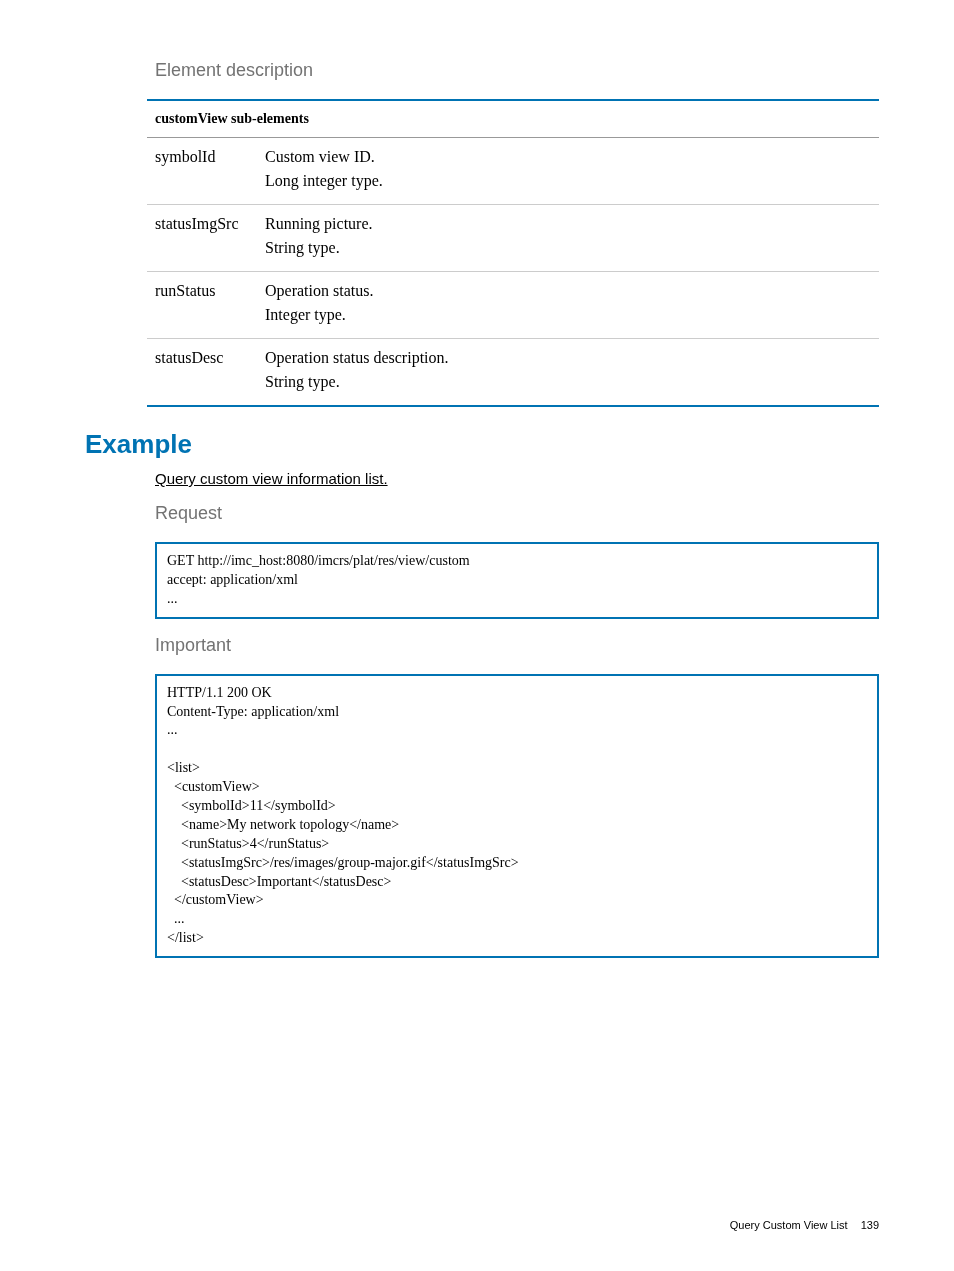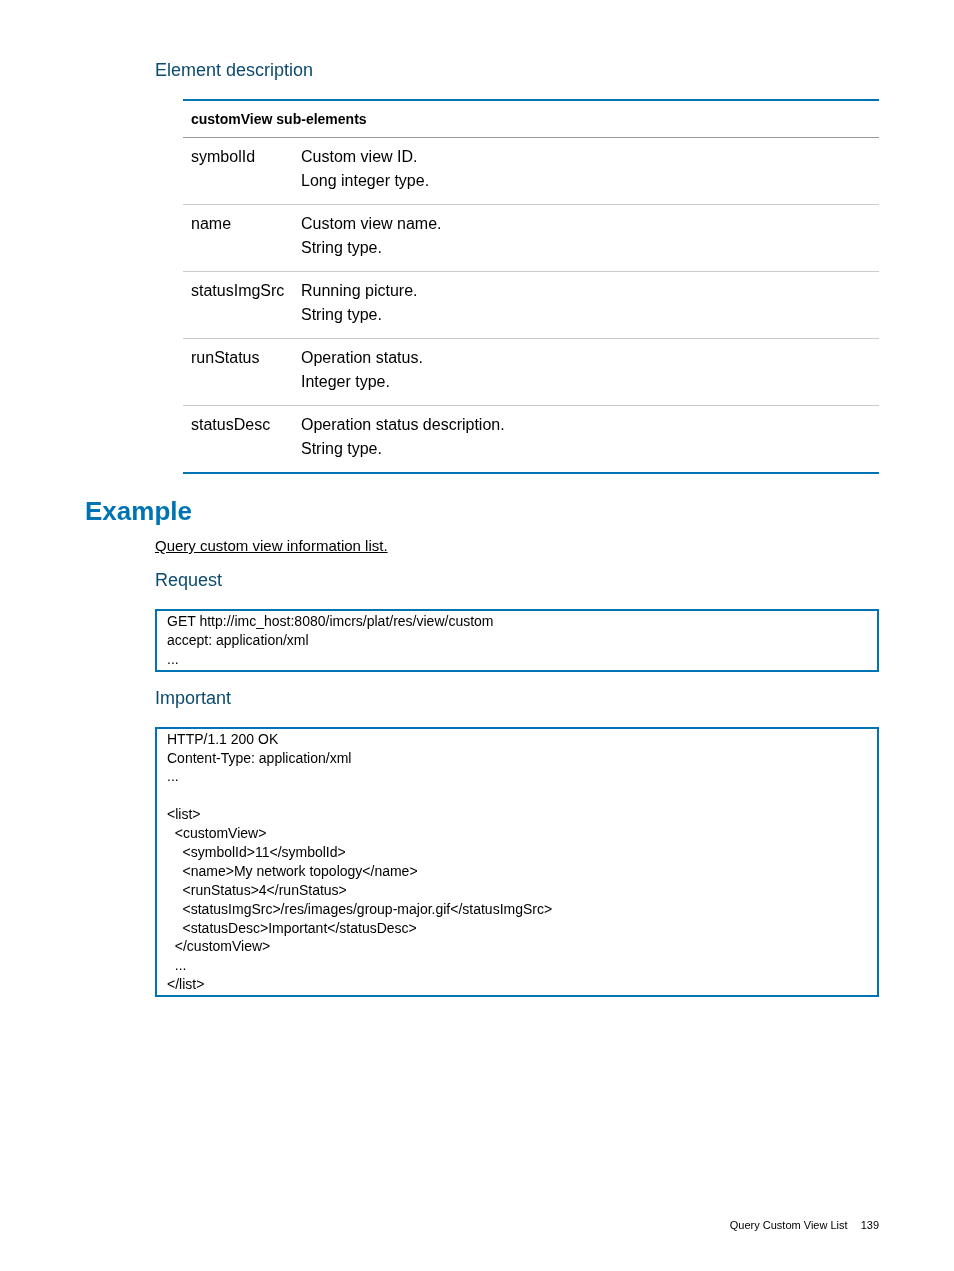--- a/index.html
+++ b/index.html
@@ -6,21 +6,21 @@
     body {
       font-family: Arial, Helvetica, sans-serif;
       background: #fff;
       color: #000;
       width: 954px;
       height: 1271px;
       position: relative;
       padding: 60px 75px 50px 85px;
     }
     .h3 {
-      color: #0c4a6e;
+      color: #737373;
       font-size: 18px;
       font-weight: 400;
       margin-bottom: 18px;
       margin-left: 70px;
     }
     .h2 {
       color: #0073b3;
       font-size: 26px;
       font-weight: 700;
       margin-top: 22px;
@@ -29,22 +29,23 @@
     }
     .para {
       font-size: 15px;
       font-weight: 300;
       margin-left: 70px;
       margin-bottom: 16px;
       color: #000;
       text-decoration: underline;
     }
     .tbl-wrap {
-      margin-left: 98px;
+      margin-left: 62px;
       margin-bottom: 8px;
+      font-family: Liberation Serif, serif;
     }
     table {
       border-collapse: collapse;
       width: 100%;
       border-top: 2px solid #0073b3;
       border-bottom: 2px solid #0073b3;
     }
     th {
       text-align: left;
       font-size: 14px;
@@ -57,22 +58,22 @@
       font-size: 16px;
       padding: 10px 8px 14px 8px;
       border-bottom: 1px solid #ccc;
     }
     tr:last-child td { border-bottom: none; }
     td:first-child { width: 110px; }
     td .line1 { margin-bottom: 6px; }
     .codebox {
       margin-left: 70px;
       border: 2px solid #0073b3;
-      padding: 1px 10px;
-      font-family: Liberation Sans, sans-serif;
+      padding: 8px 10px;
+      font-family: Liberation Serif, serif;
       font-size: 14px;
       white-space: pre;
       line-height: 1.35;
       margin-bottom: 16px;
     }
     .footer {
       position: absolute;
       bottom: 40px;
       right: 75px;
       font-size: 11px;
@@ -90,27 +91,20 @@
       <tr>
         <th colspan="2">customView sub-elements</th>
       </tr>
     </thead>
     <tbody>
       <tr>
         <td>symbolId</td>
         <td>
           <div class="line1">Custom view ID.</div>
           <div>Long integer type.</div>
-        </td>
-      </tr>
-      <tr>
-        <td>name</td>
-        <td>
-          <div class="line1">Custom view name.</div>
-          <div>String type.</div>
         </td>
       </tr>
       <tr>
         <td>statusImgSrc</td>
         <td>
           <div class="line1">Running picture.</div>
           <div>String type.</div>
         </td>
       </tr>
       <tr>

